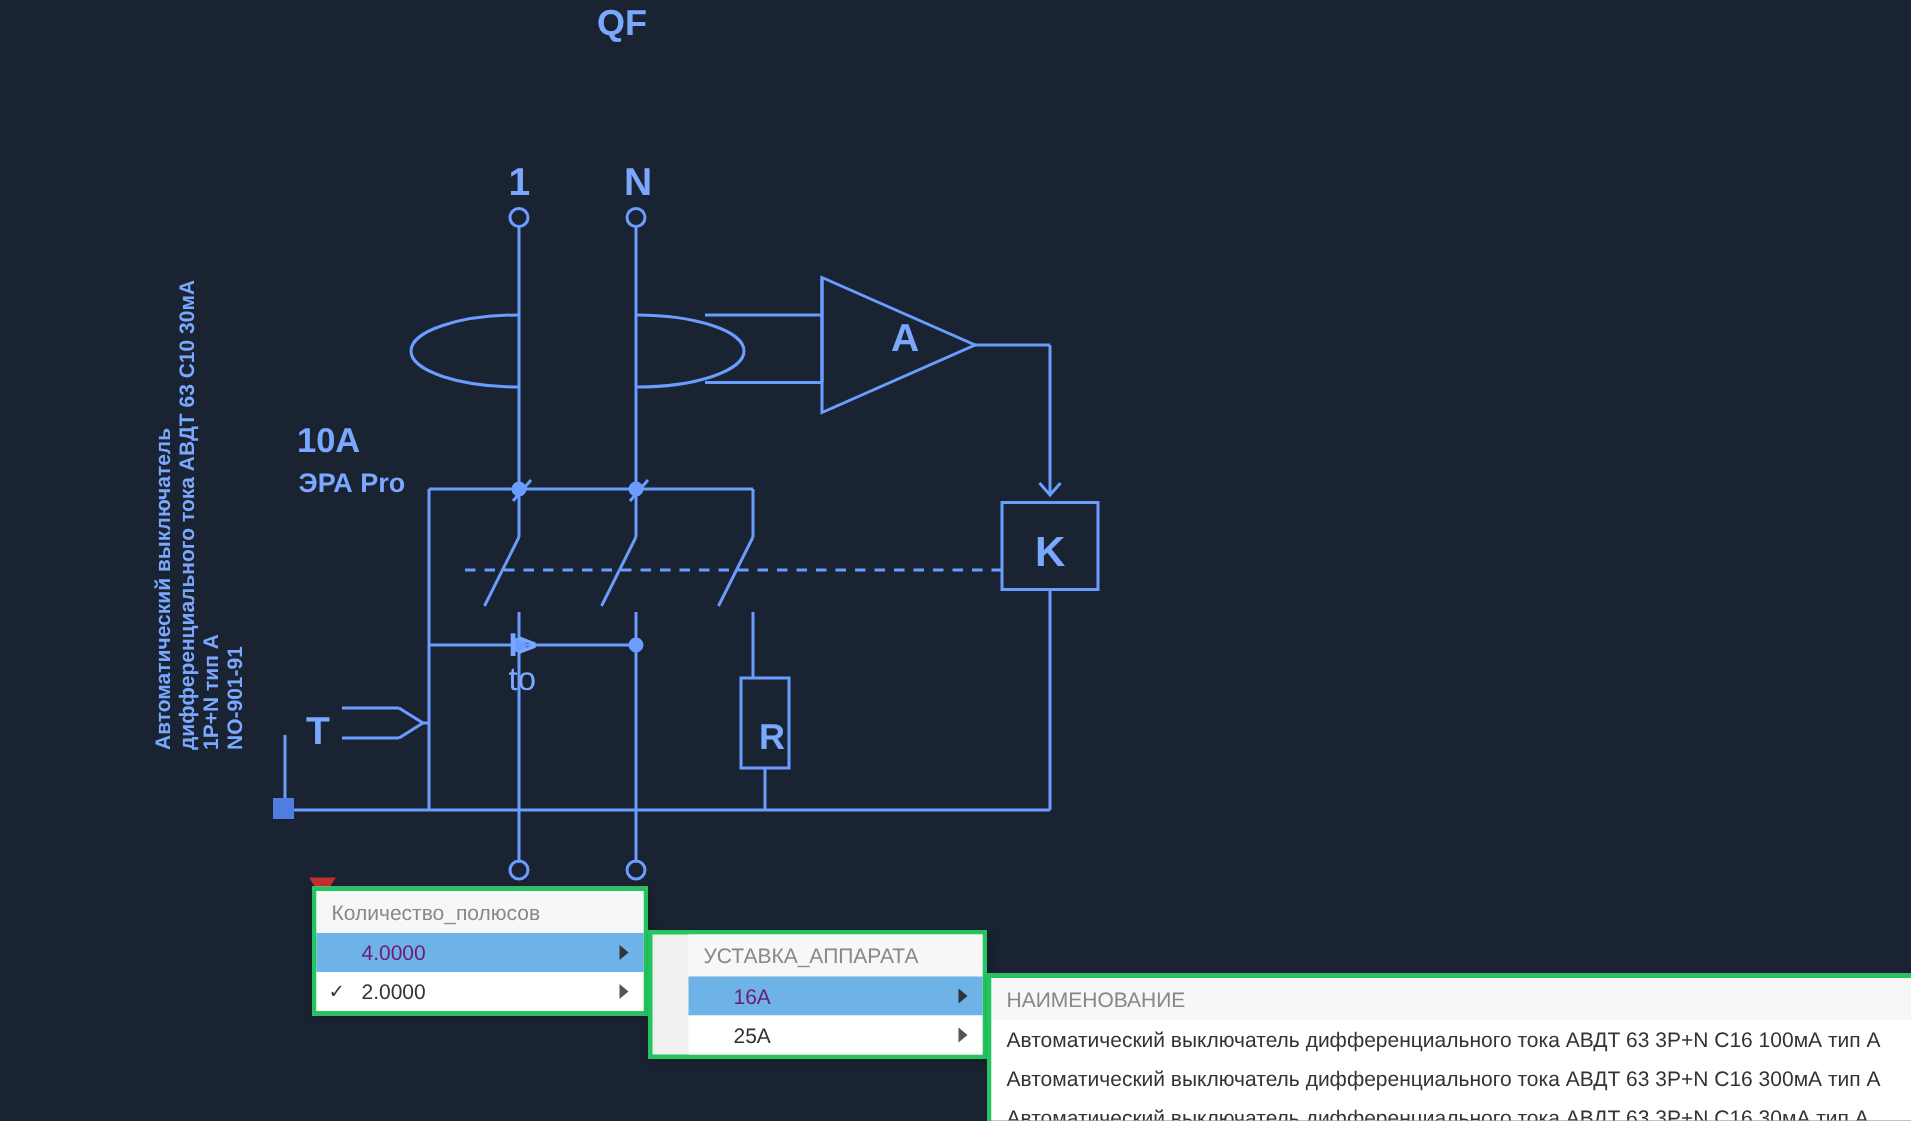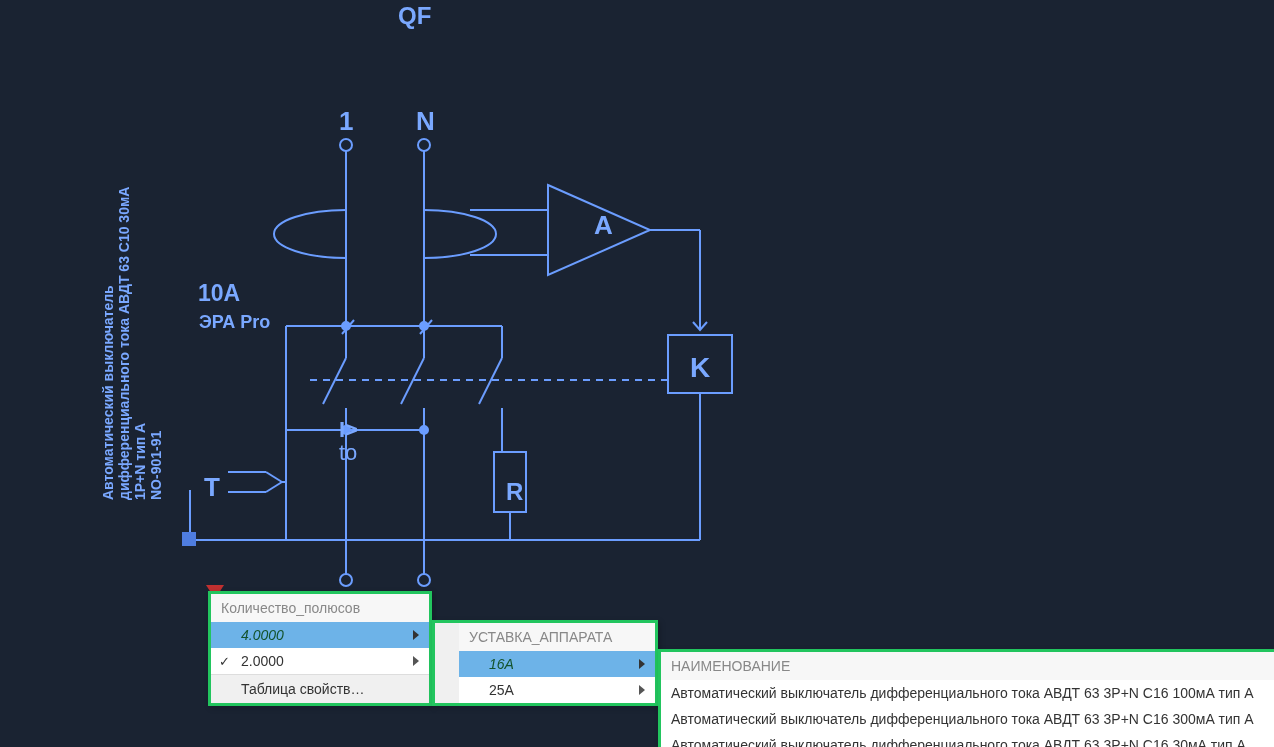--- a/index.html
+++ b/index.html
@@ -79,22 +79,21 @@
     background: #f7f7f7;
   }
   .menu-item {
     padding: 5px 10px 5px 30px;
     position: relative;
     background: #fff;
     cursor: default;
   }
   .menu-item.highlighted {
     background: #6db3e8;
-    color: #14532d;
-    font-style: italic;
+    color: #701a75;
   }
   .menu-item .arrow {
     position: absolute;
     right: 10px;
     top: 50%;
     transform: translateY(-50%);
     width: 0; height: 0;
     border-top: 5px solid transparent;
     border-bottom: 5px solid transparent;
     border-left: 6px solid #555;
@@ -228,21 +227,20 @@
   <div class="menu-header">Количество_полюсов</div>
   <div class="menu-item highlighted">
     <span>4.0000</span>
     <span class="arrow"></span>
   </div>
   <div class="menu-item">
     <span class="check">✓</span>
     <span>2.0000</span>
     <span class="arrow"></span>
   </div>
-  <div class="menu-footer">Таблица свойств…</div>
 </div>
 
 <div class="menu menu2">
   <div class="menu-header">УСТАВКА_АППАРАТА</div>
   <div class="menu-item highlighted">
     <span>16A</span>
     <span class="arrow"></span>
   </div>
   <div class="menu-item">
     <span>25A</span>

